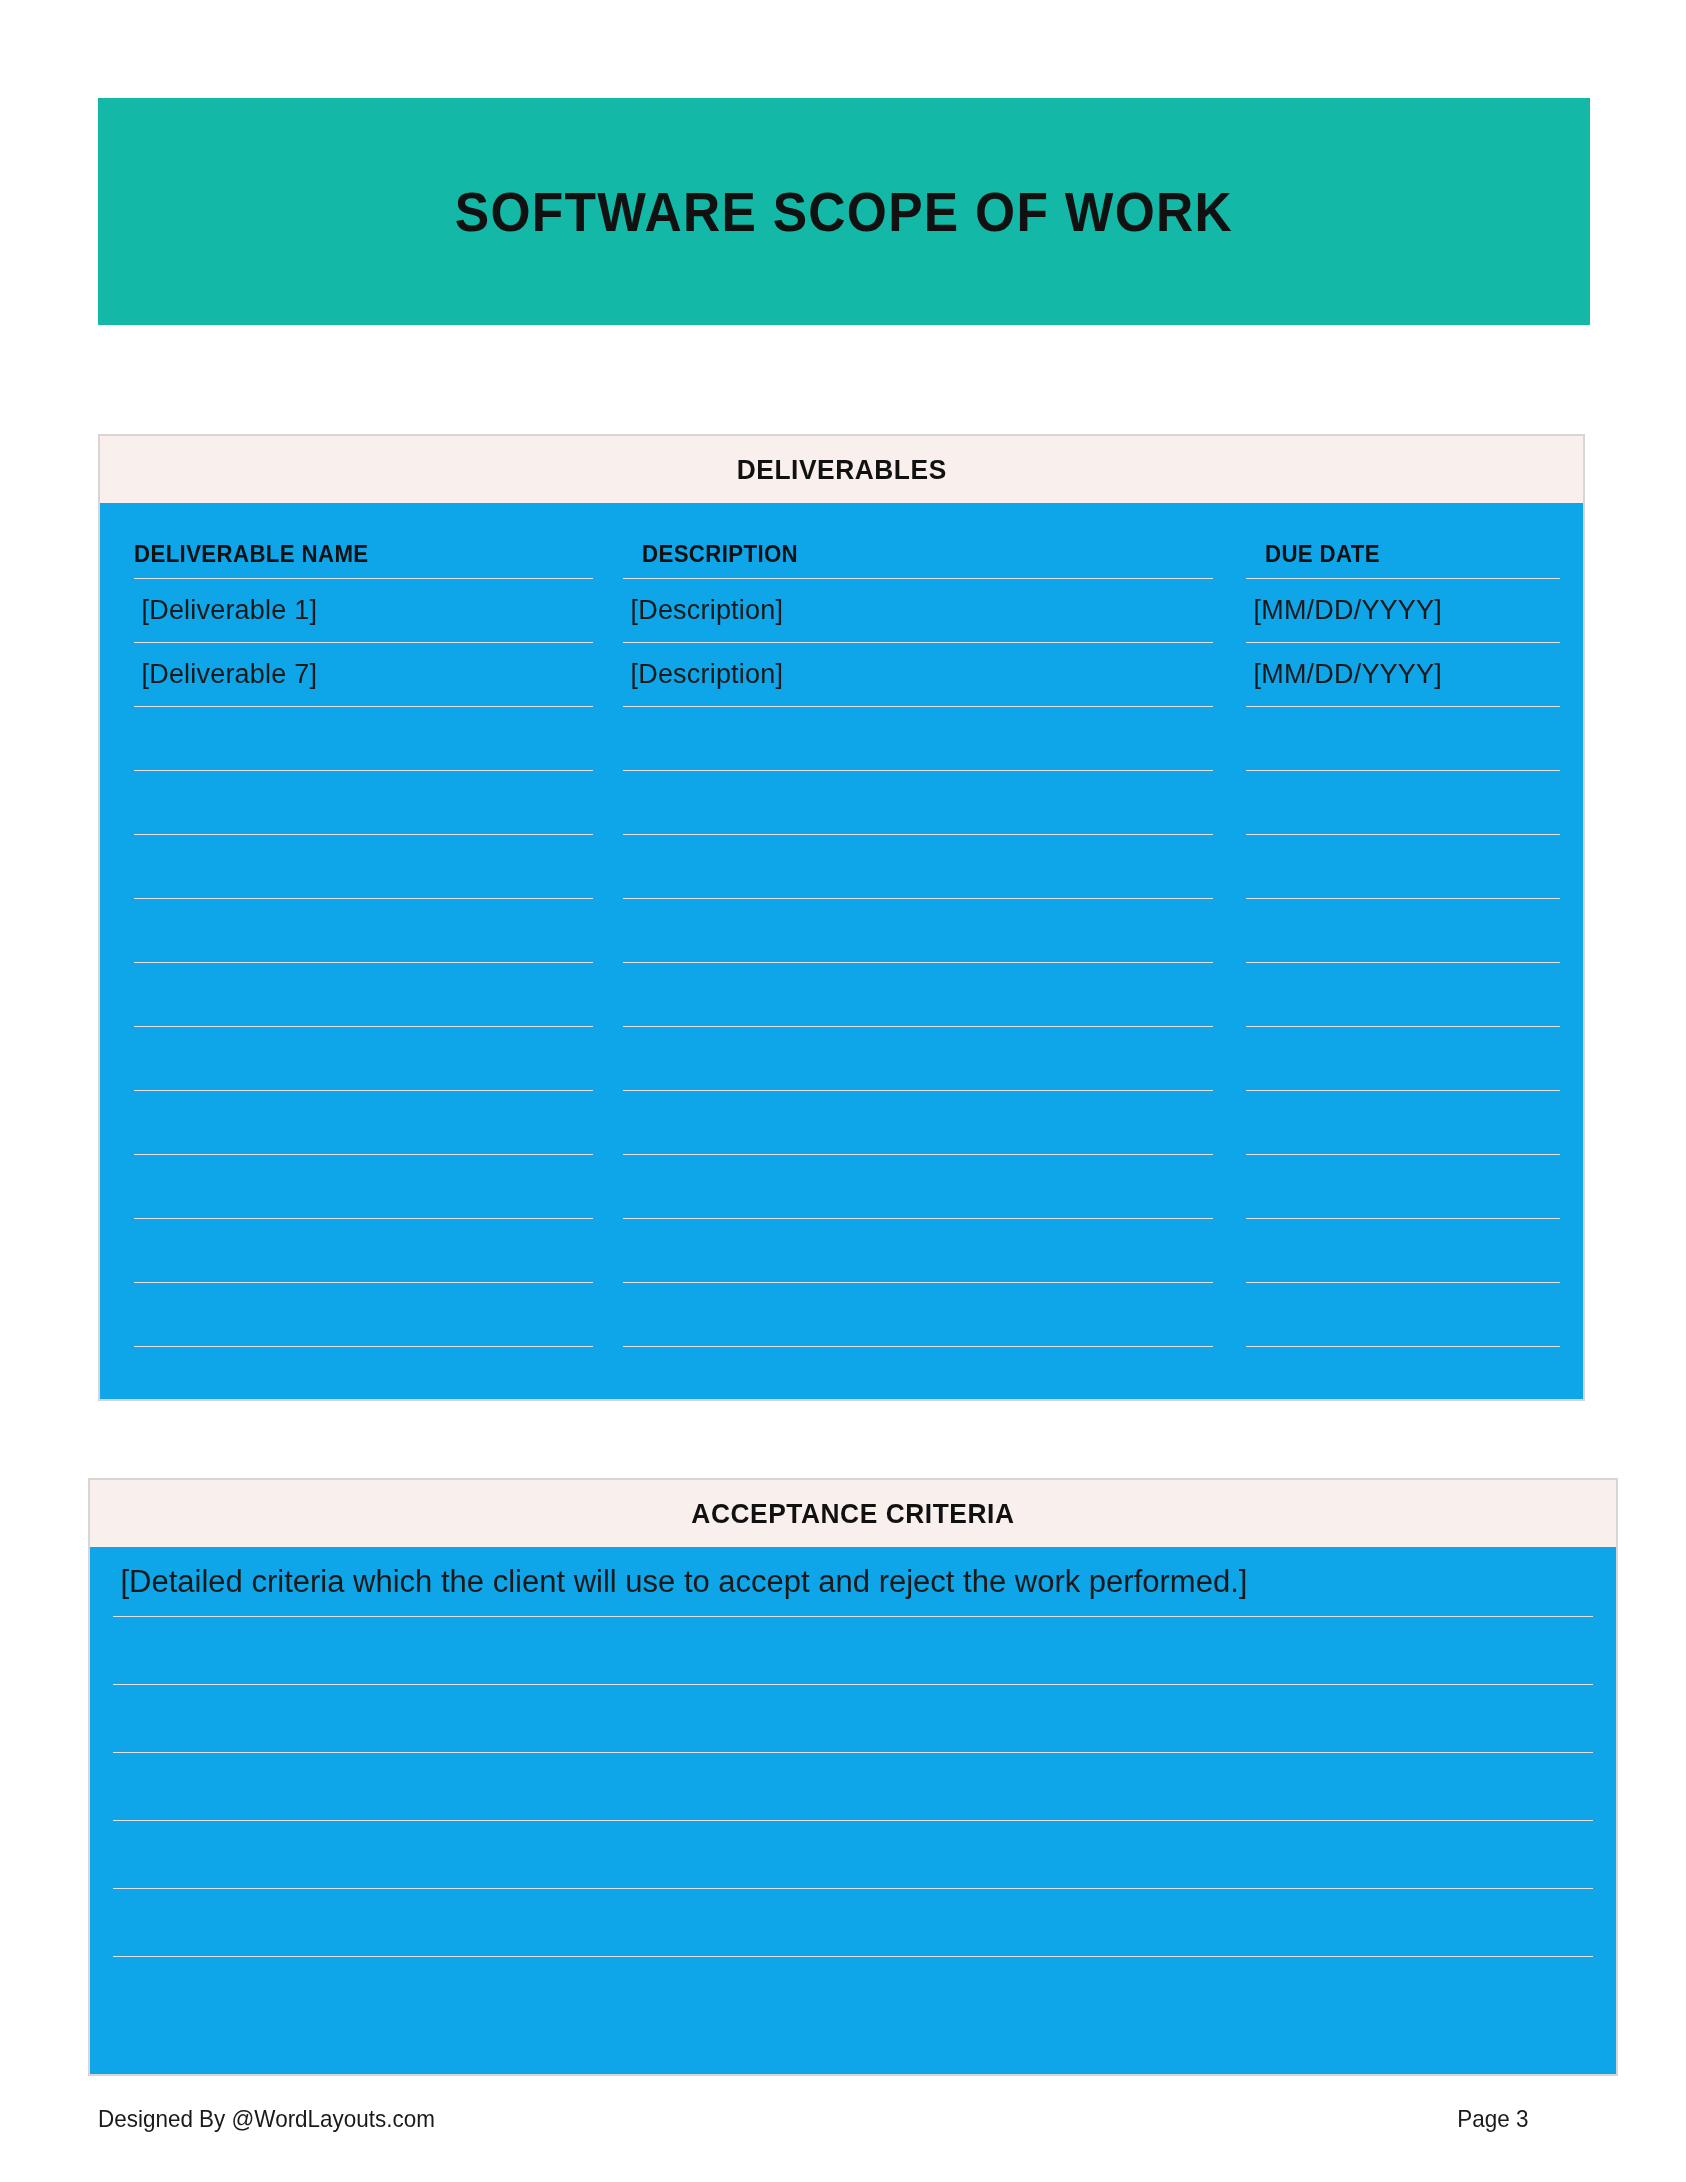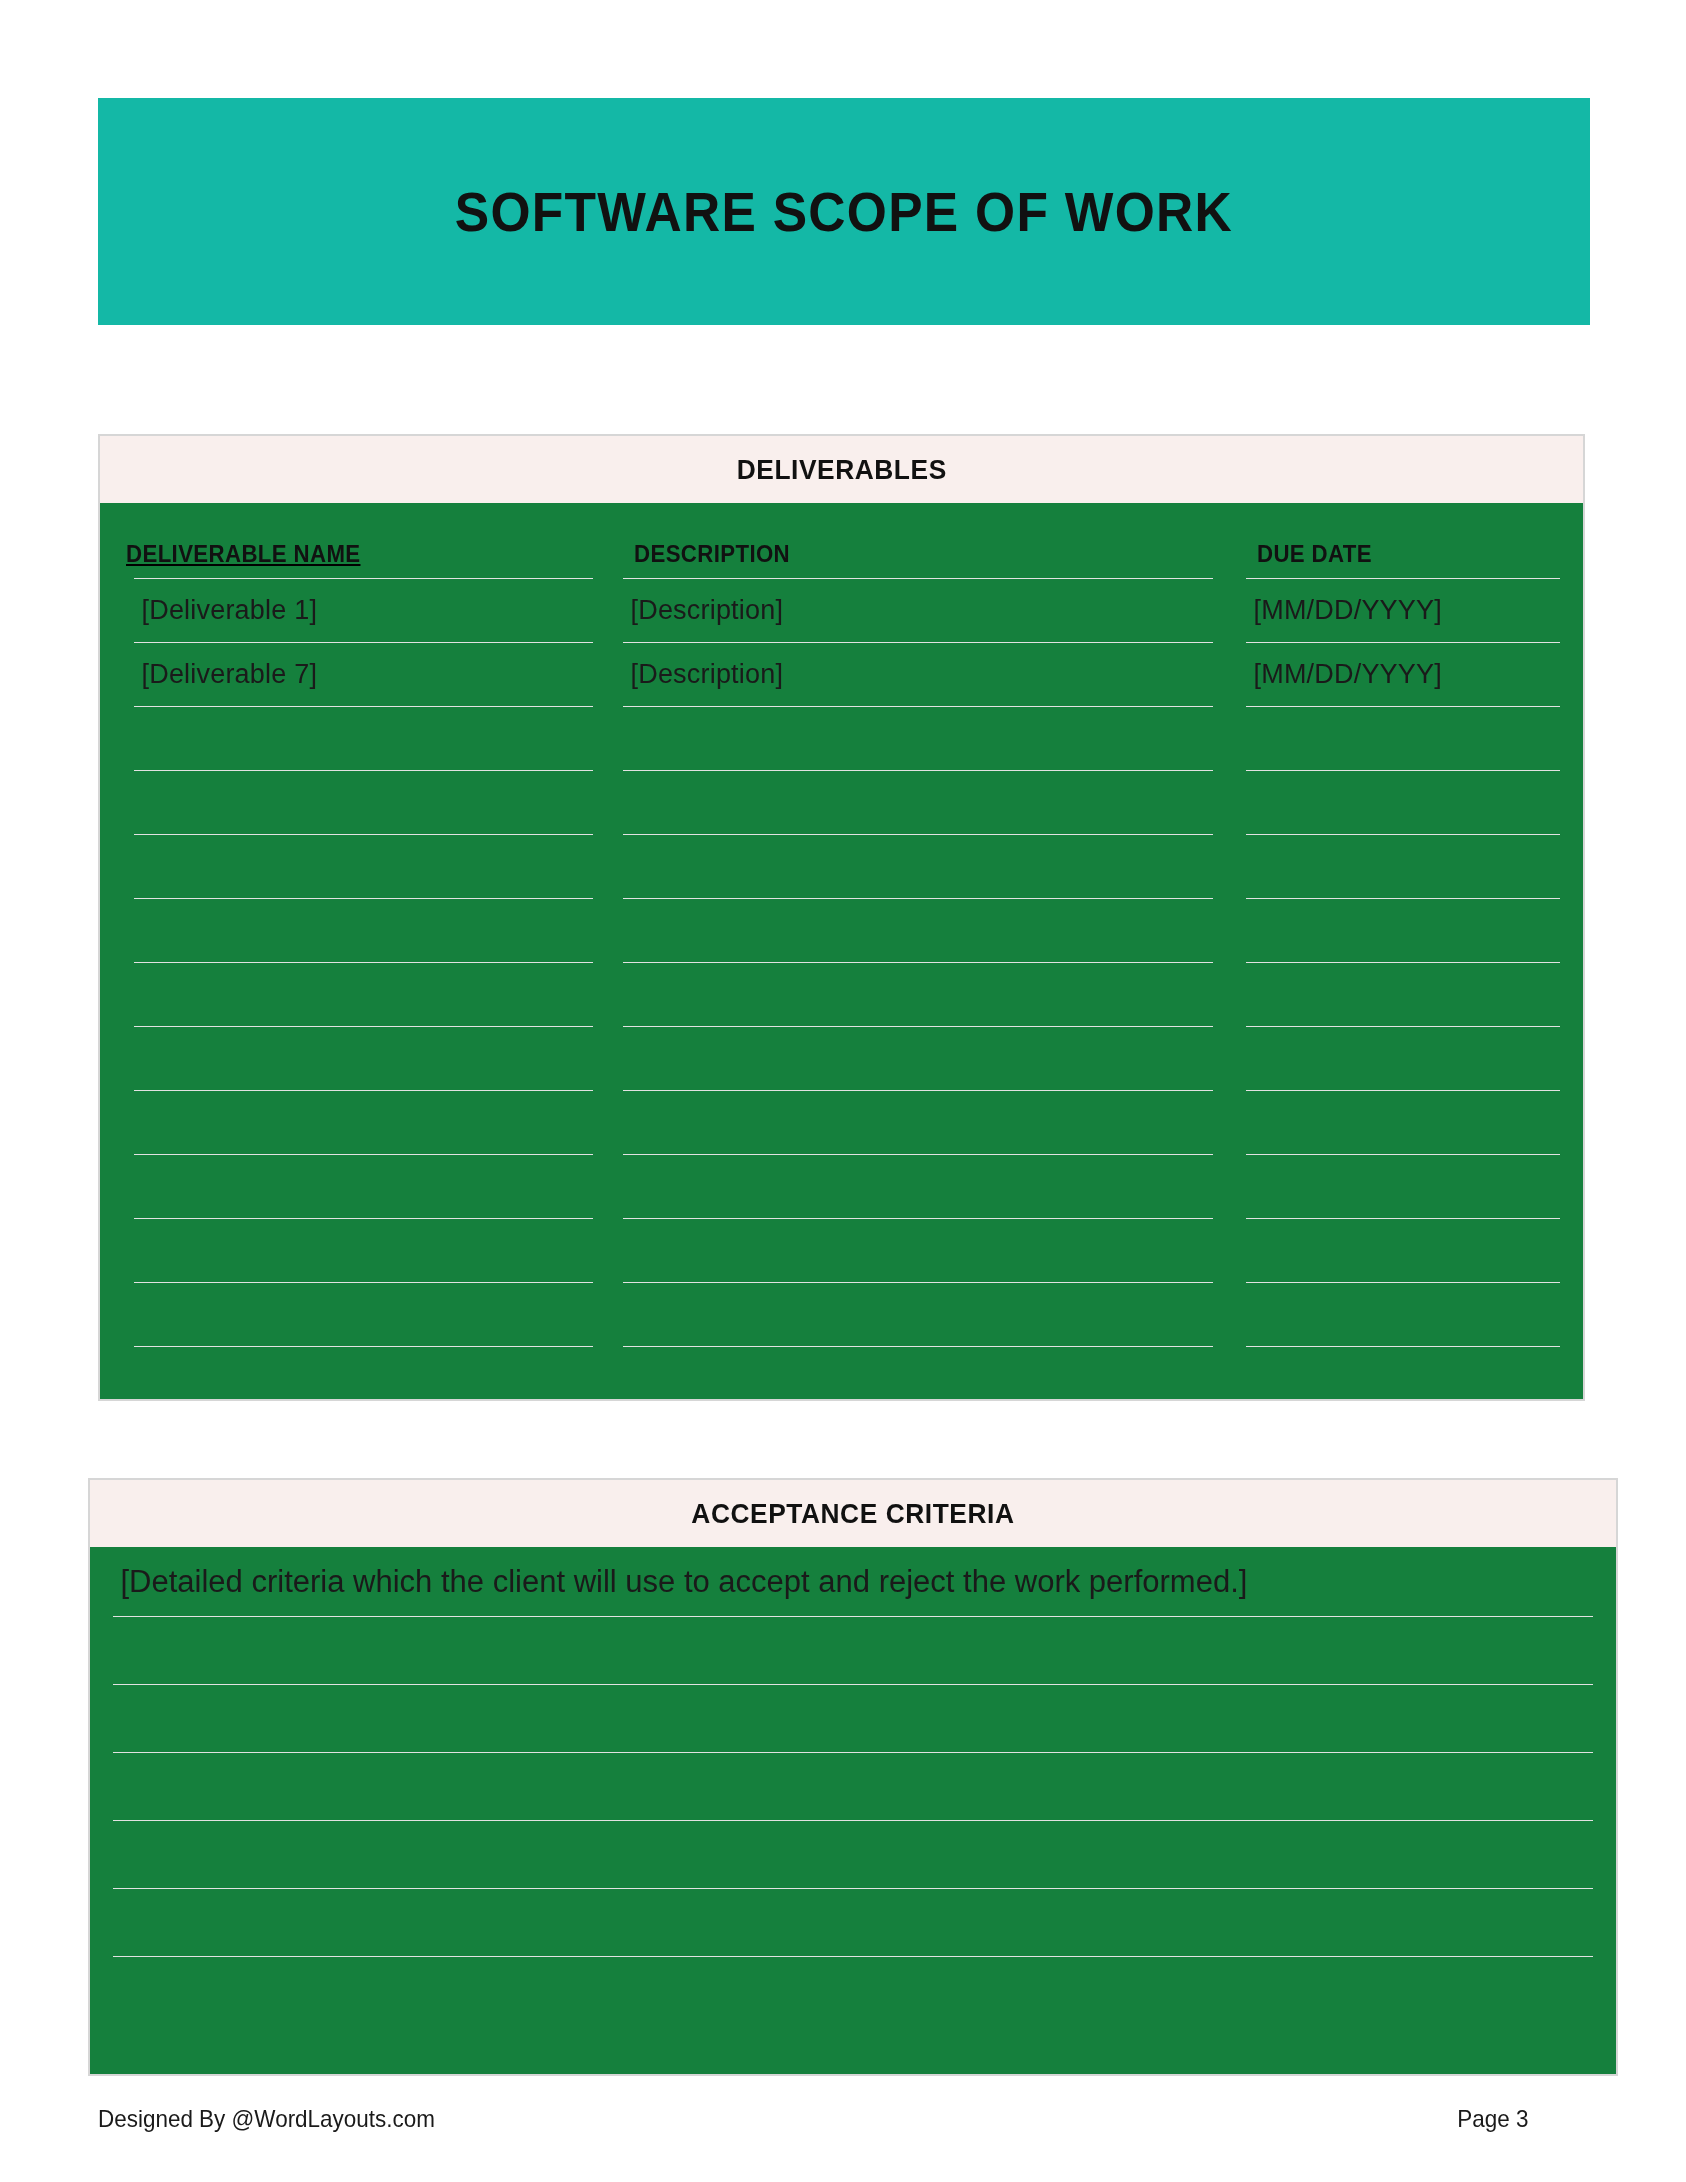--- a/index.html
+++ b/index.html
@@ -36,21 +36,21 @@
     color: #111111;
     text-align: center;
     transform: scaleX(0.92);
     white-space: nowrap;
   }
 
   
   .section-box {
     position: absolute;
     border: 2.8px solid #d6d6d6;
-    background: #15803d;
+    background: #0ea5e9;
     box-sizing: border-box;
   }
   .section-band {
     background: #f9efed;
     height: 67px;
     display: flex;
     align-items: center;
     justify-content: center;
   }
   .section-band-text {
@@ -76,21 +76,21 @@
   }
   .col-head-row {
     display: flex;
     height: 67px;
     align-items: flex-end;
     padding-top: 7.5px;
   }
   .col {
     box-sizing: border-box;
   }
-  .col-1 { width: 478px; margin-left: 26px; text-decoration: underline; }
+  .col-1 { width: 478px; margin-left: 34px; }
   .col-2 { width: 590px; margin-left: 30px; }
   .col-3 { width: 314px; margin-left: 33px; }
 
   .col-head-text {
     font-family: "Liberation Sans Narrow", "Liberation Sans", sans-serif;
     font-size: 23.4px;
     font-weight: bold;
     letter-spacing: 0.4px;
     color: #111111;
     transform: scaleX(0.95);

